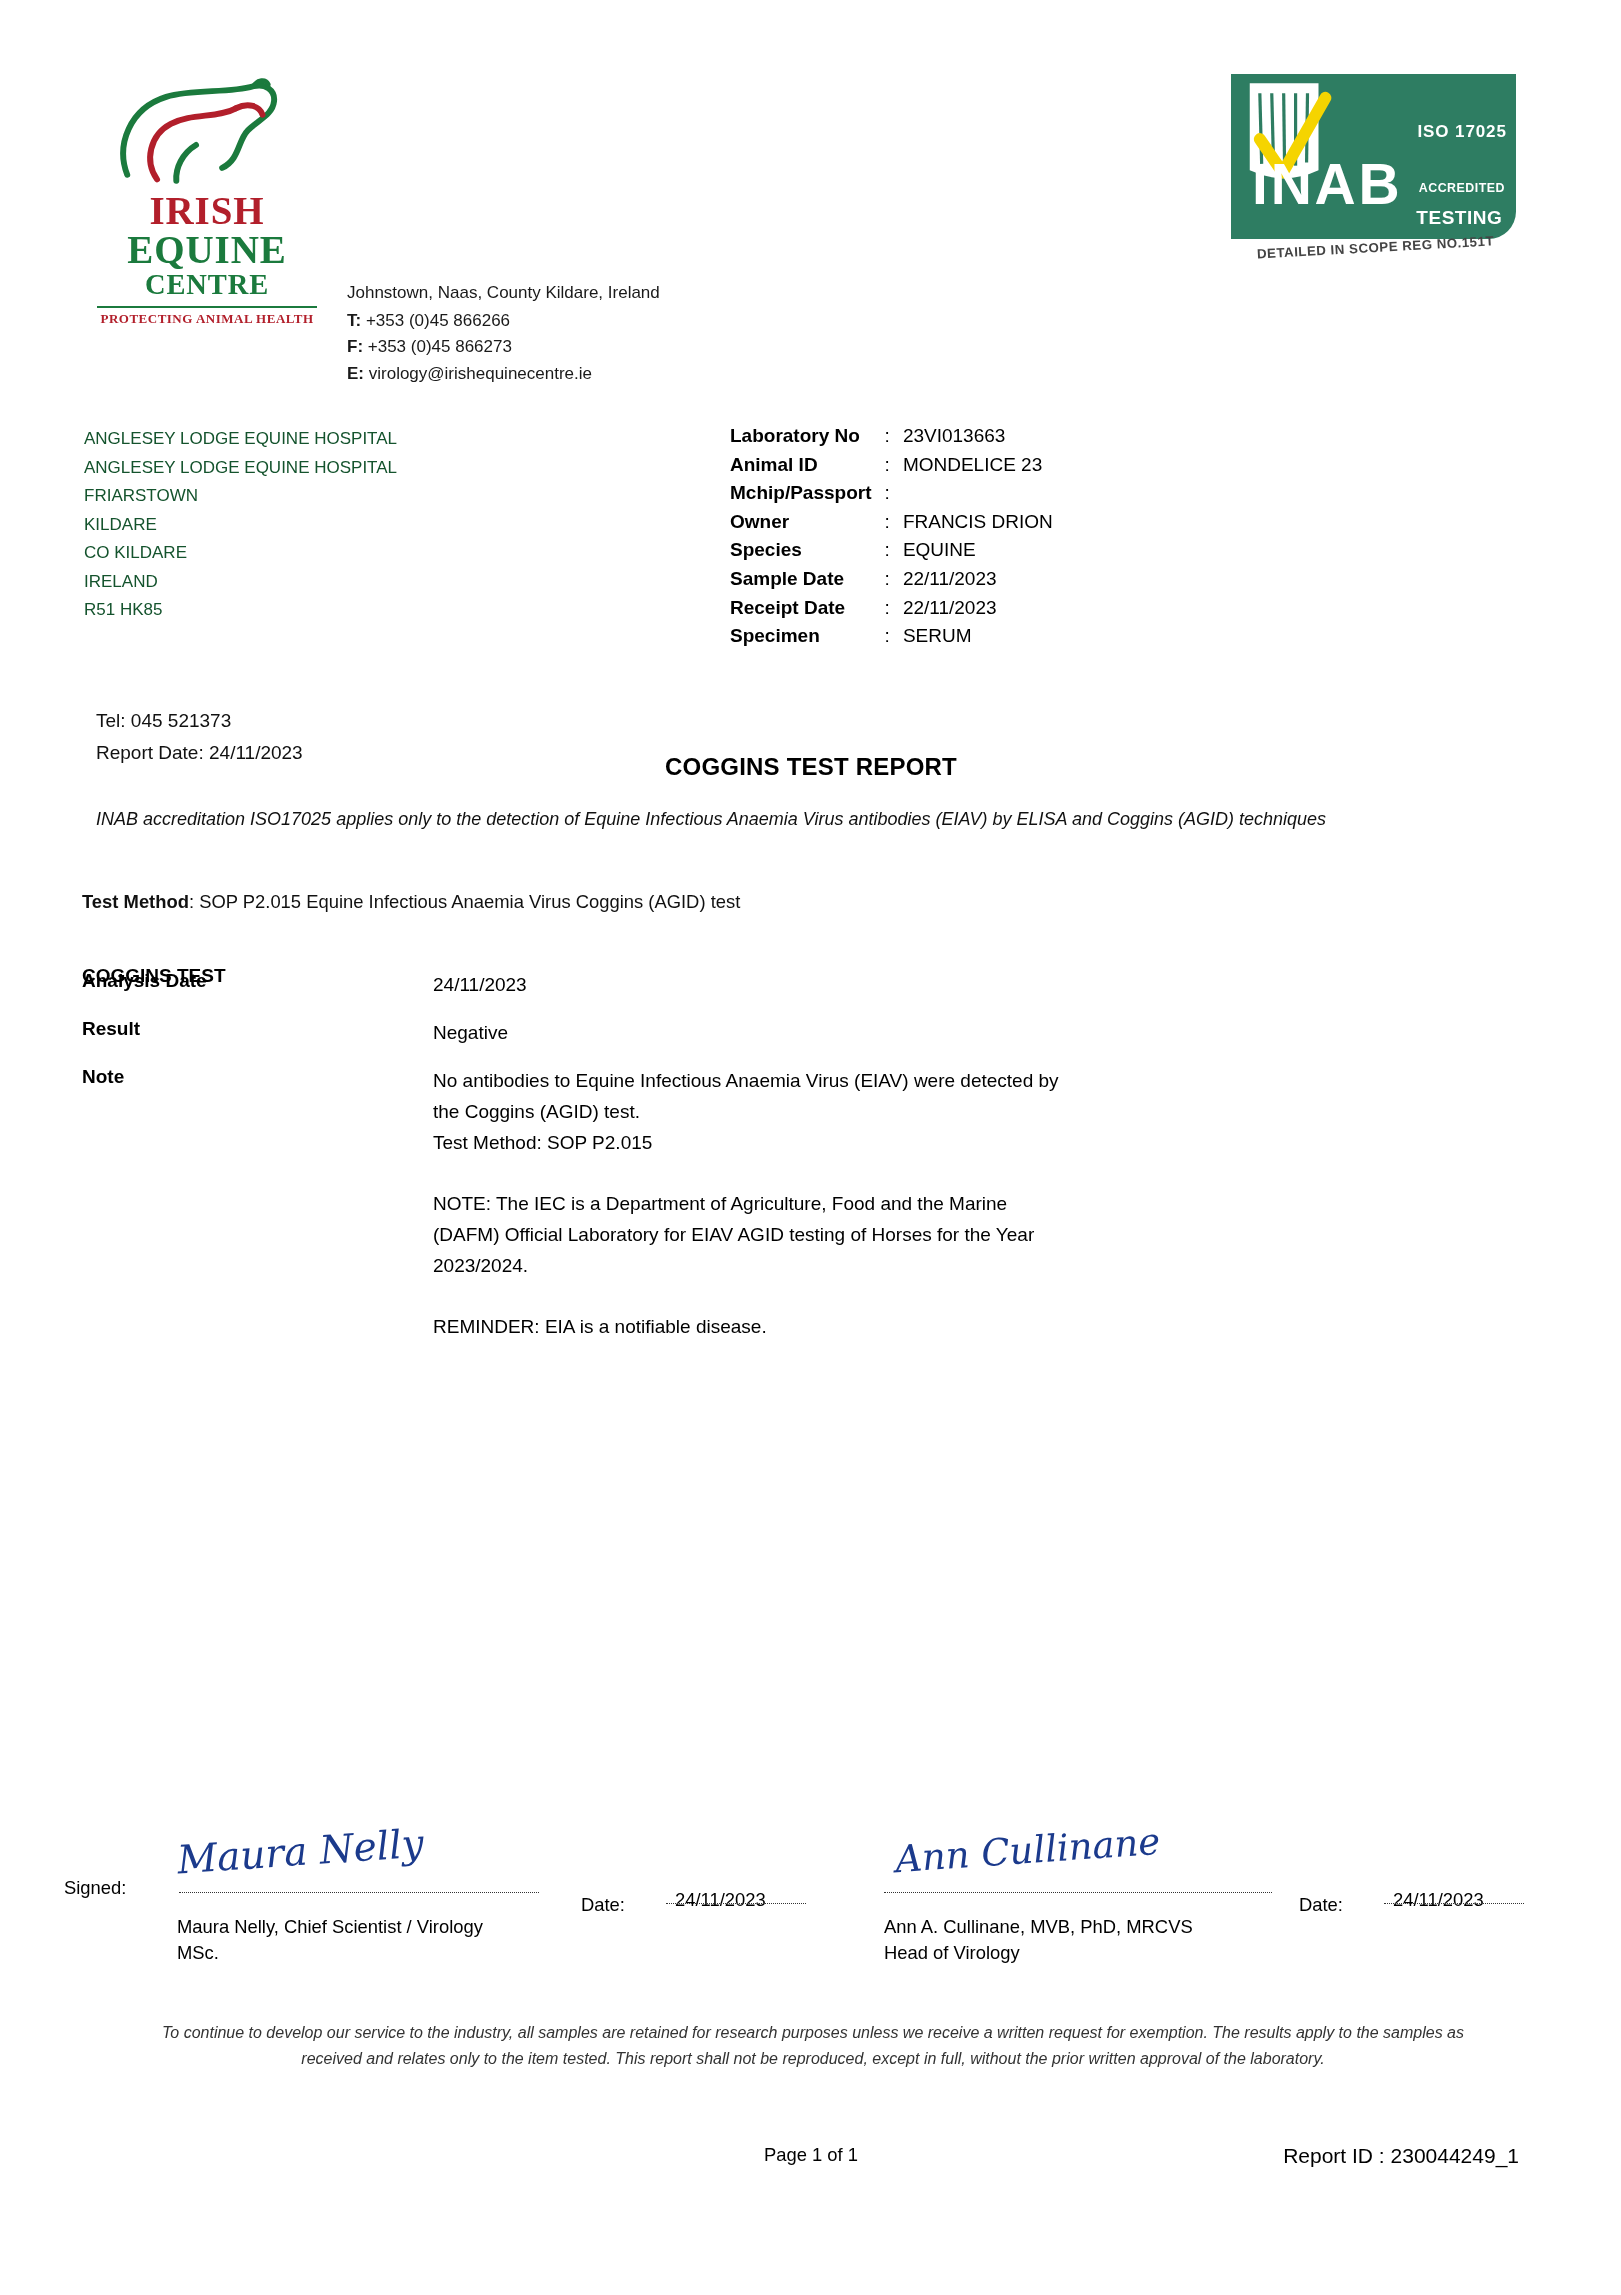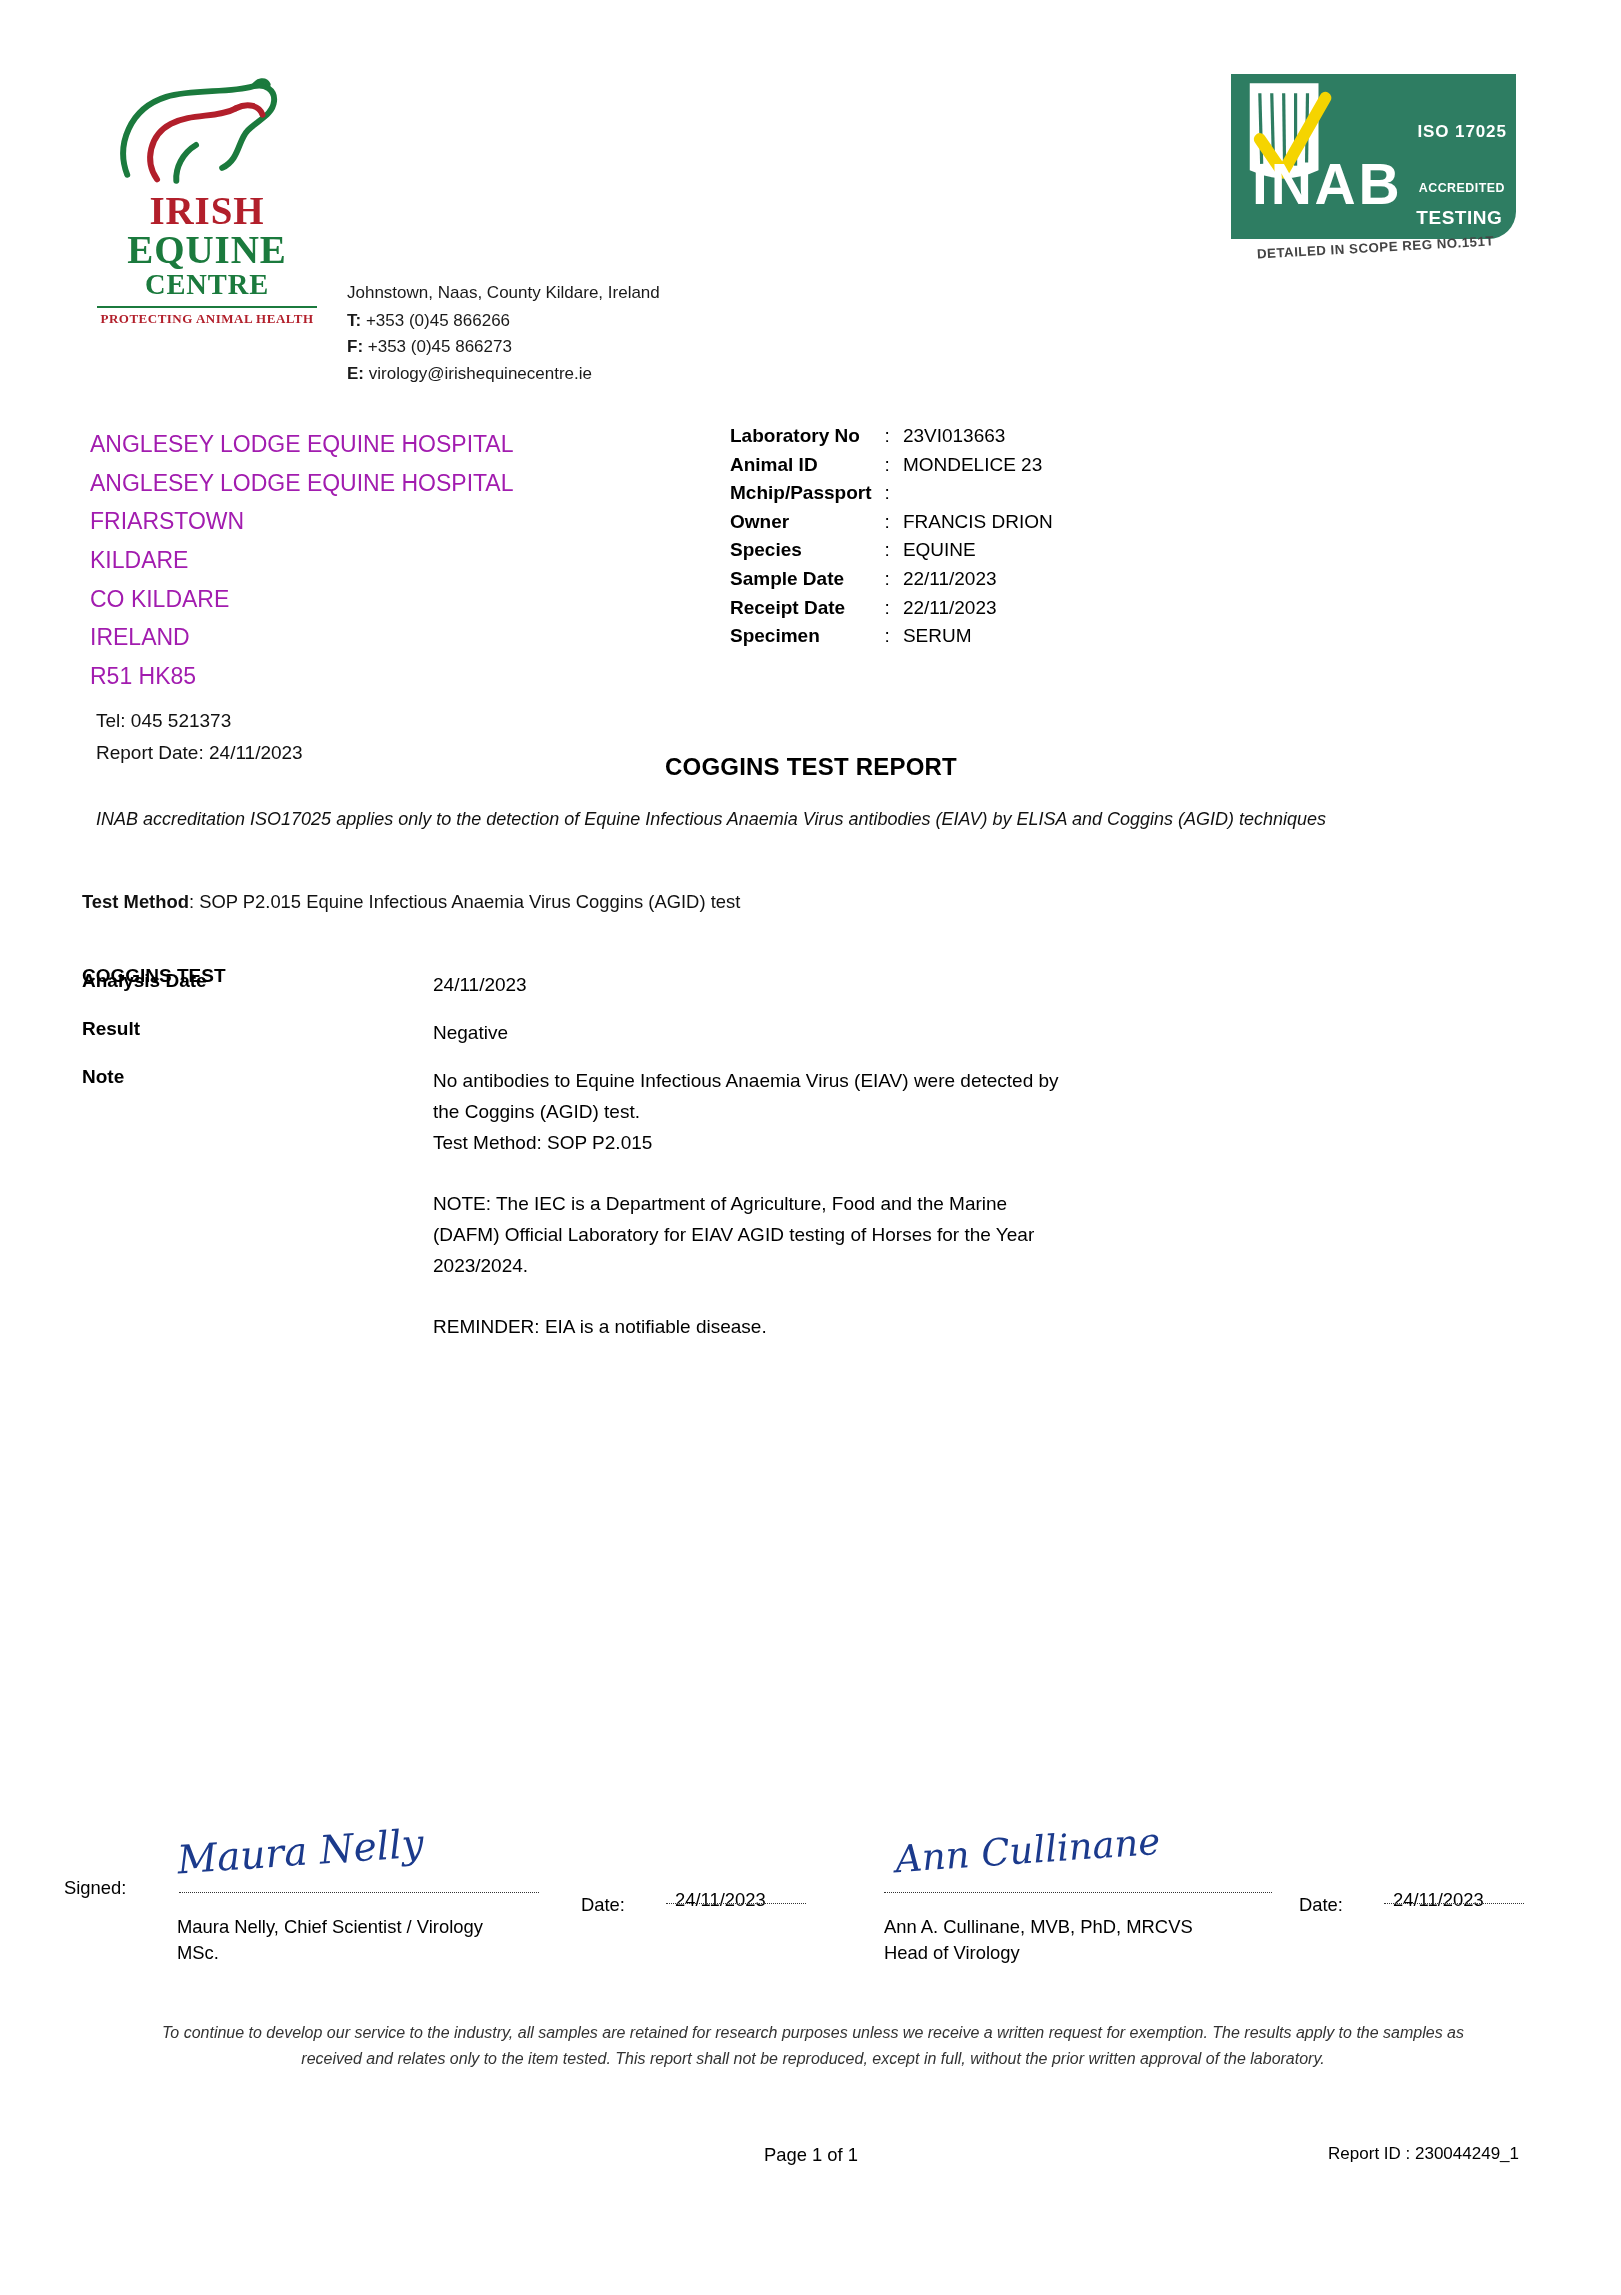--- a/index.html
+++ b/index.html
@@ -158,25 +158,25 @@
     color: #444444;
     font-size: 13.3px;
     font-weight: bold;
     letter-spacing: 0.5px;
     transform: rotate(-3.2deg);
   }
 
   
   .address {
     position: absolute;
-    left: 90px;
+    left: 84px;
     top: 425px;
-    font-size: 23px;
+    font-size: 17px;
     line-height: 1.68;
-    color: #a21caf;
+    color: #14532d;
   }
   .tel-report {
     position: absolute;
     left: 96px;
     top: 689px;
     font-size: 19px;
     line-height: 1.68;
     color: #111111;
     margin-top: 16px;
   }
@@ -312,21 +312,21 @@
     top: 2144px;
     left: 0;
     width: 1622px;
     text-align: center;
     font-size: 18.4px;
   }
   .footer-report {
     position: absolute;
     top: 2144px;
     right: 103px;
-    font-size: 17px;
+    font-size: 21px;
   }
 </style>
 </head>
 <body>
 
 <div class="page">
 
   <div class="header">
 
     <div class="logo-block">

